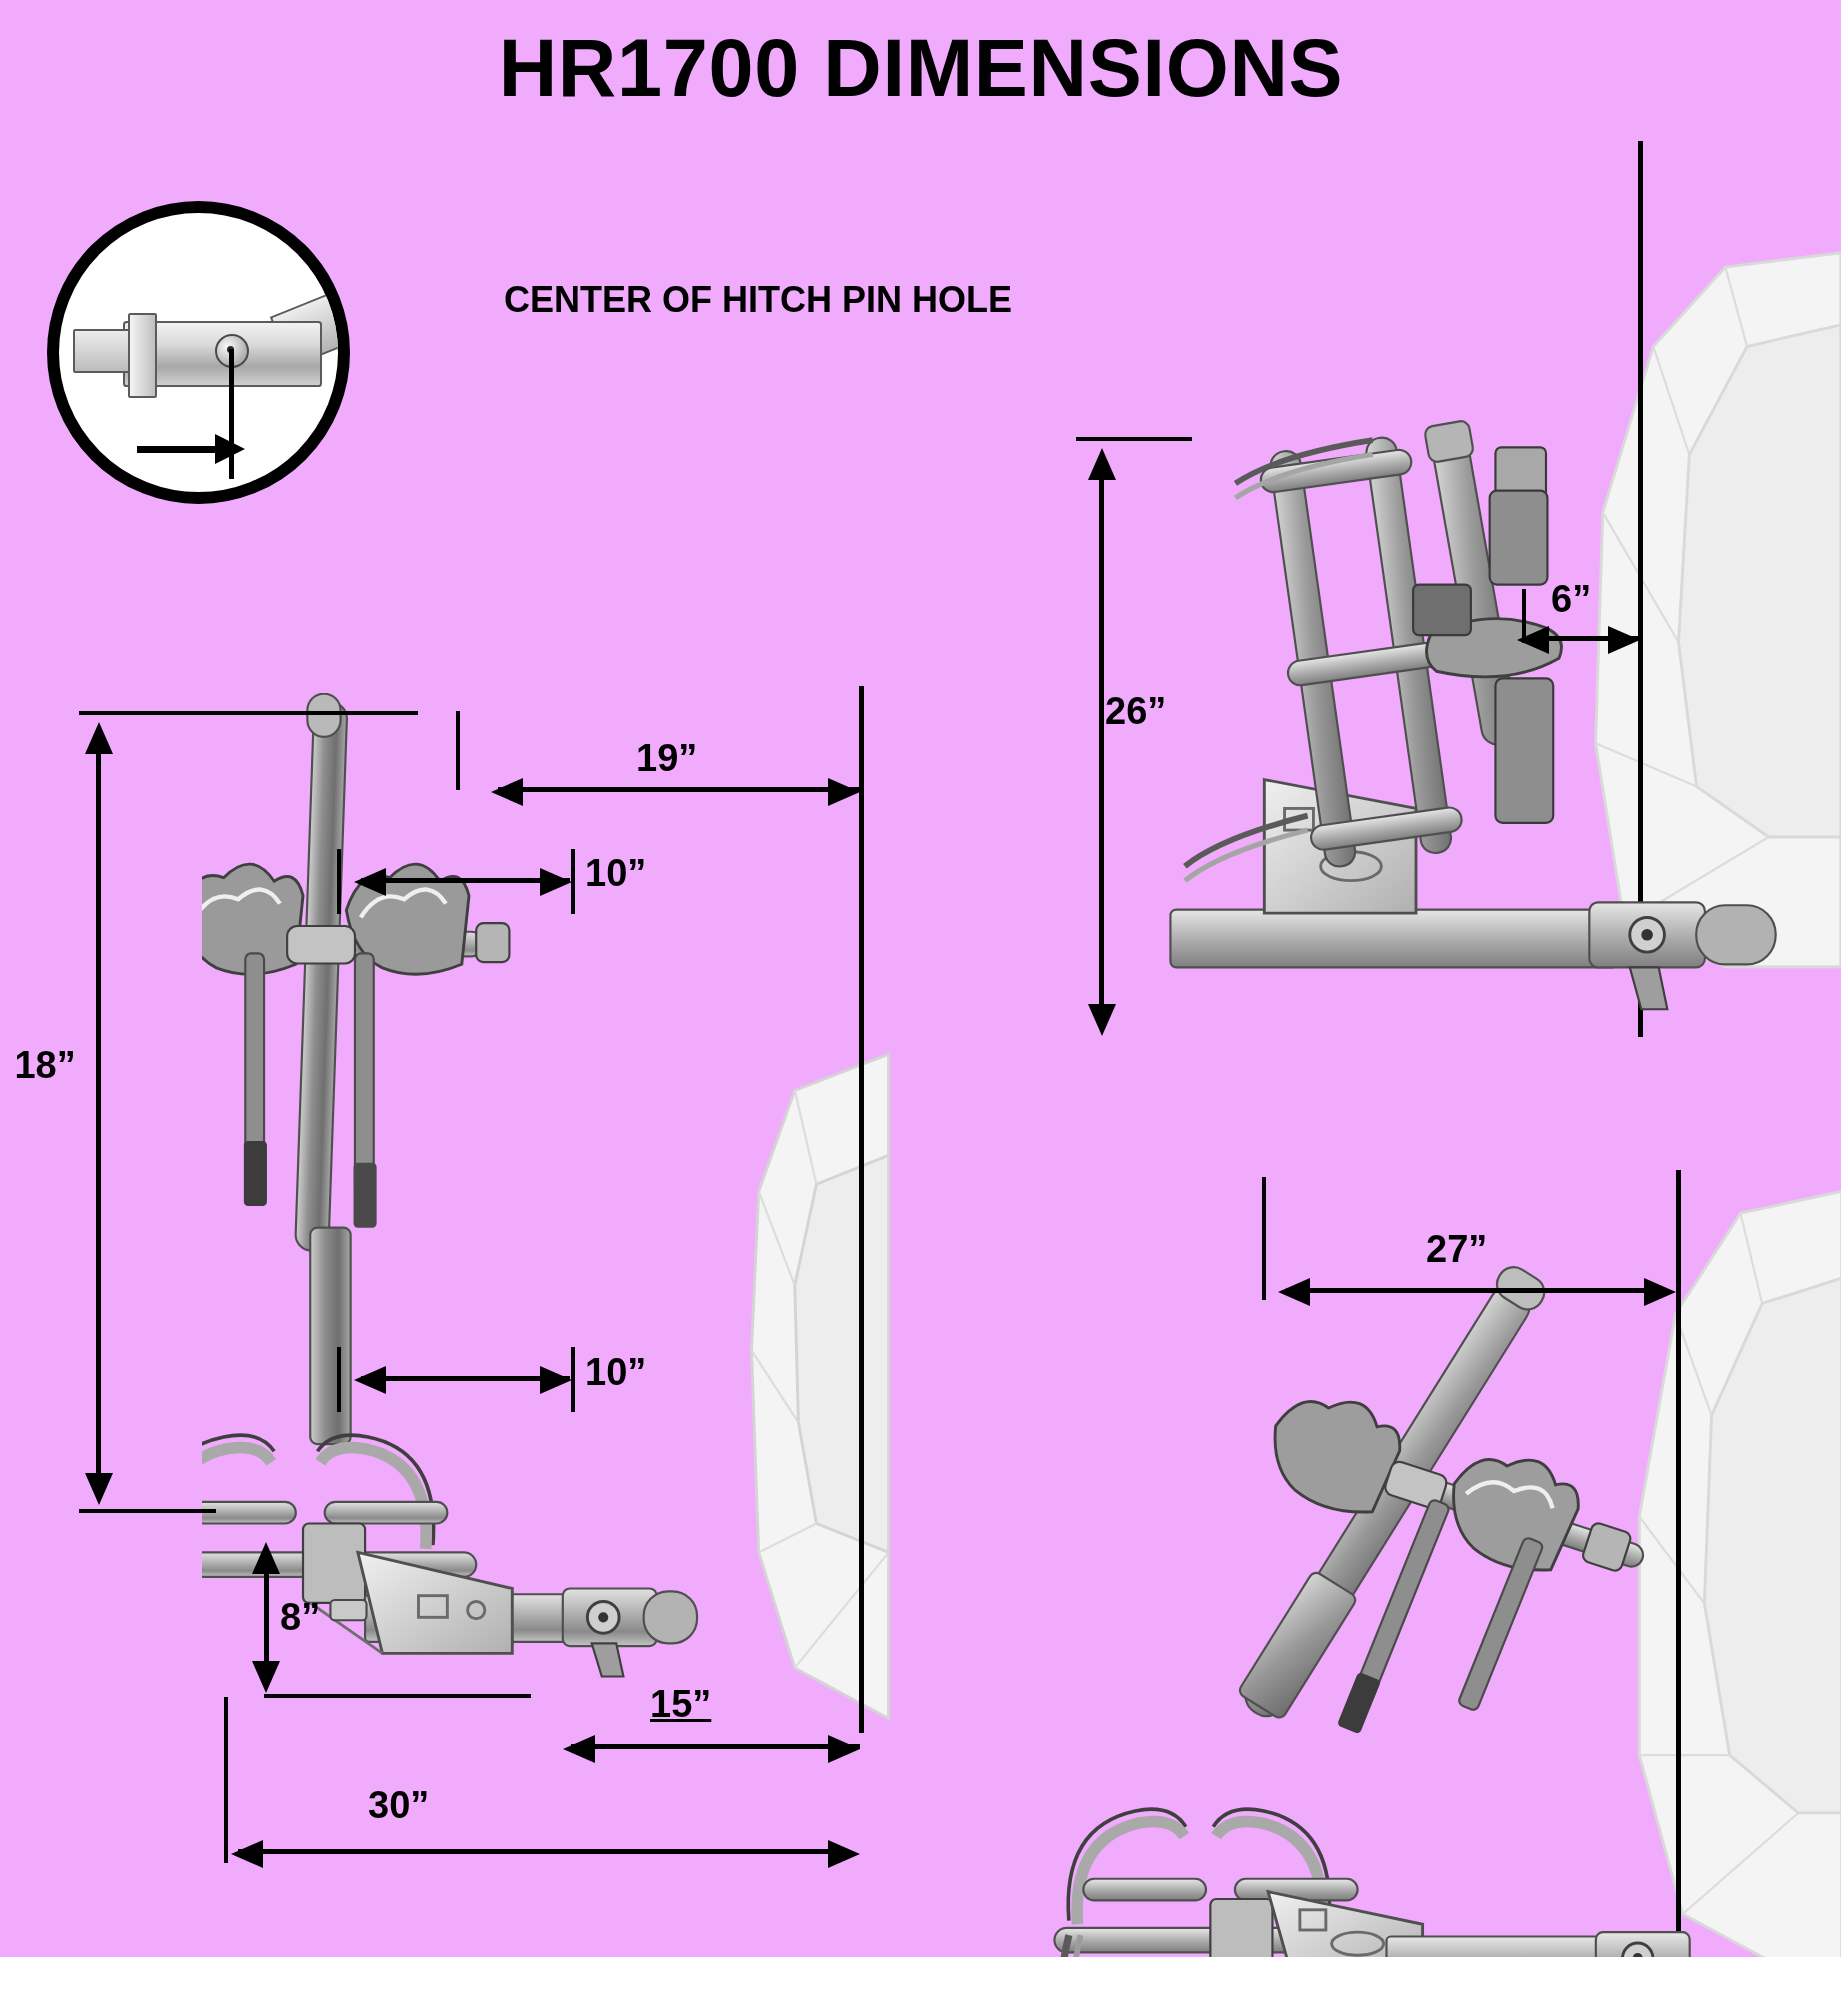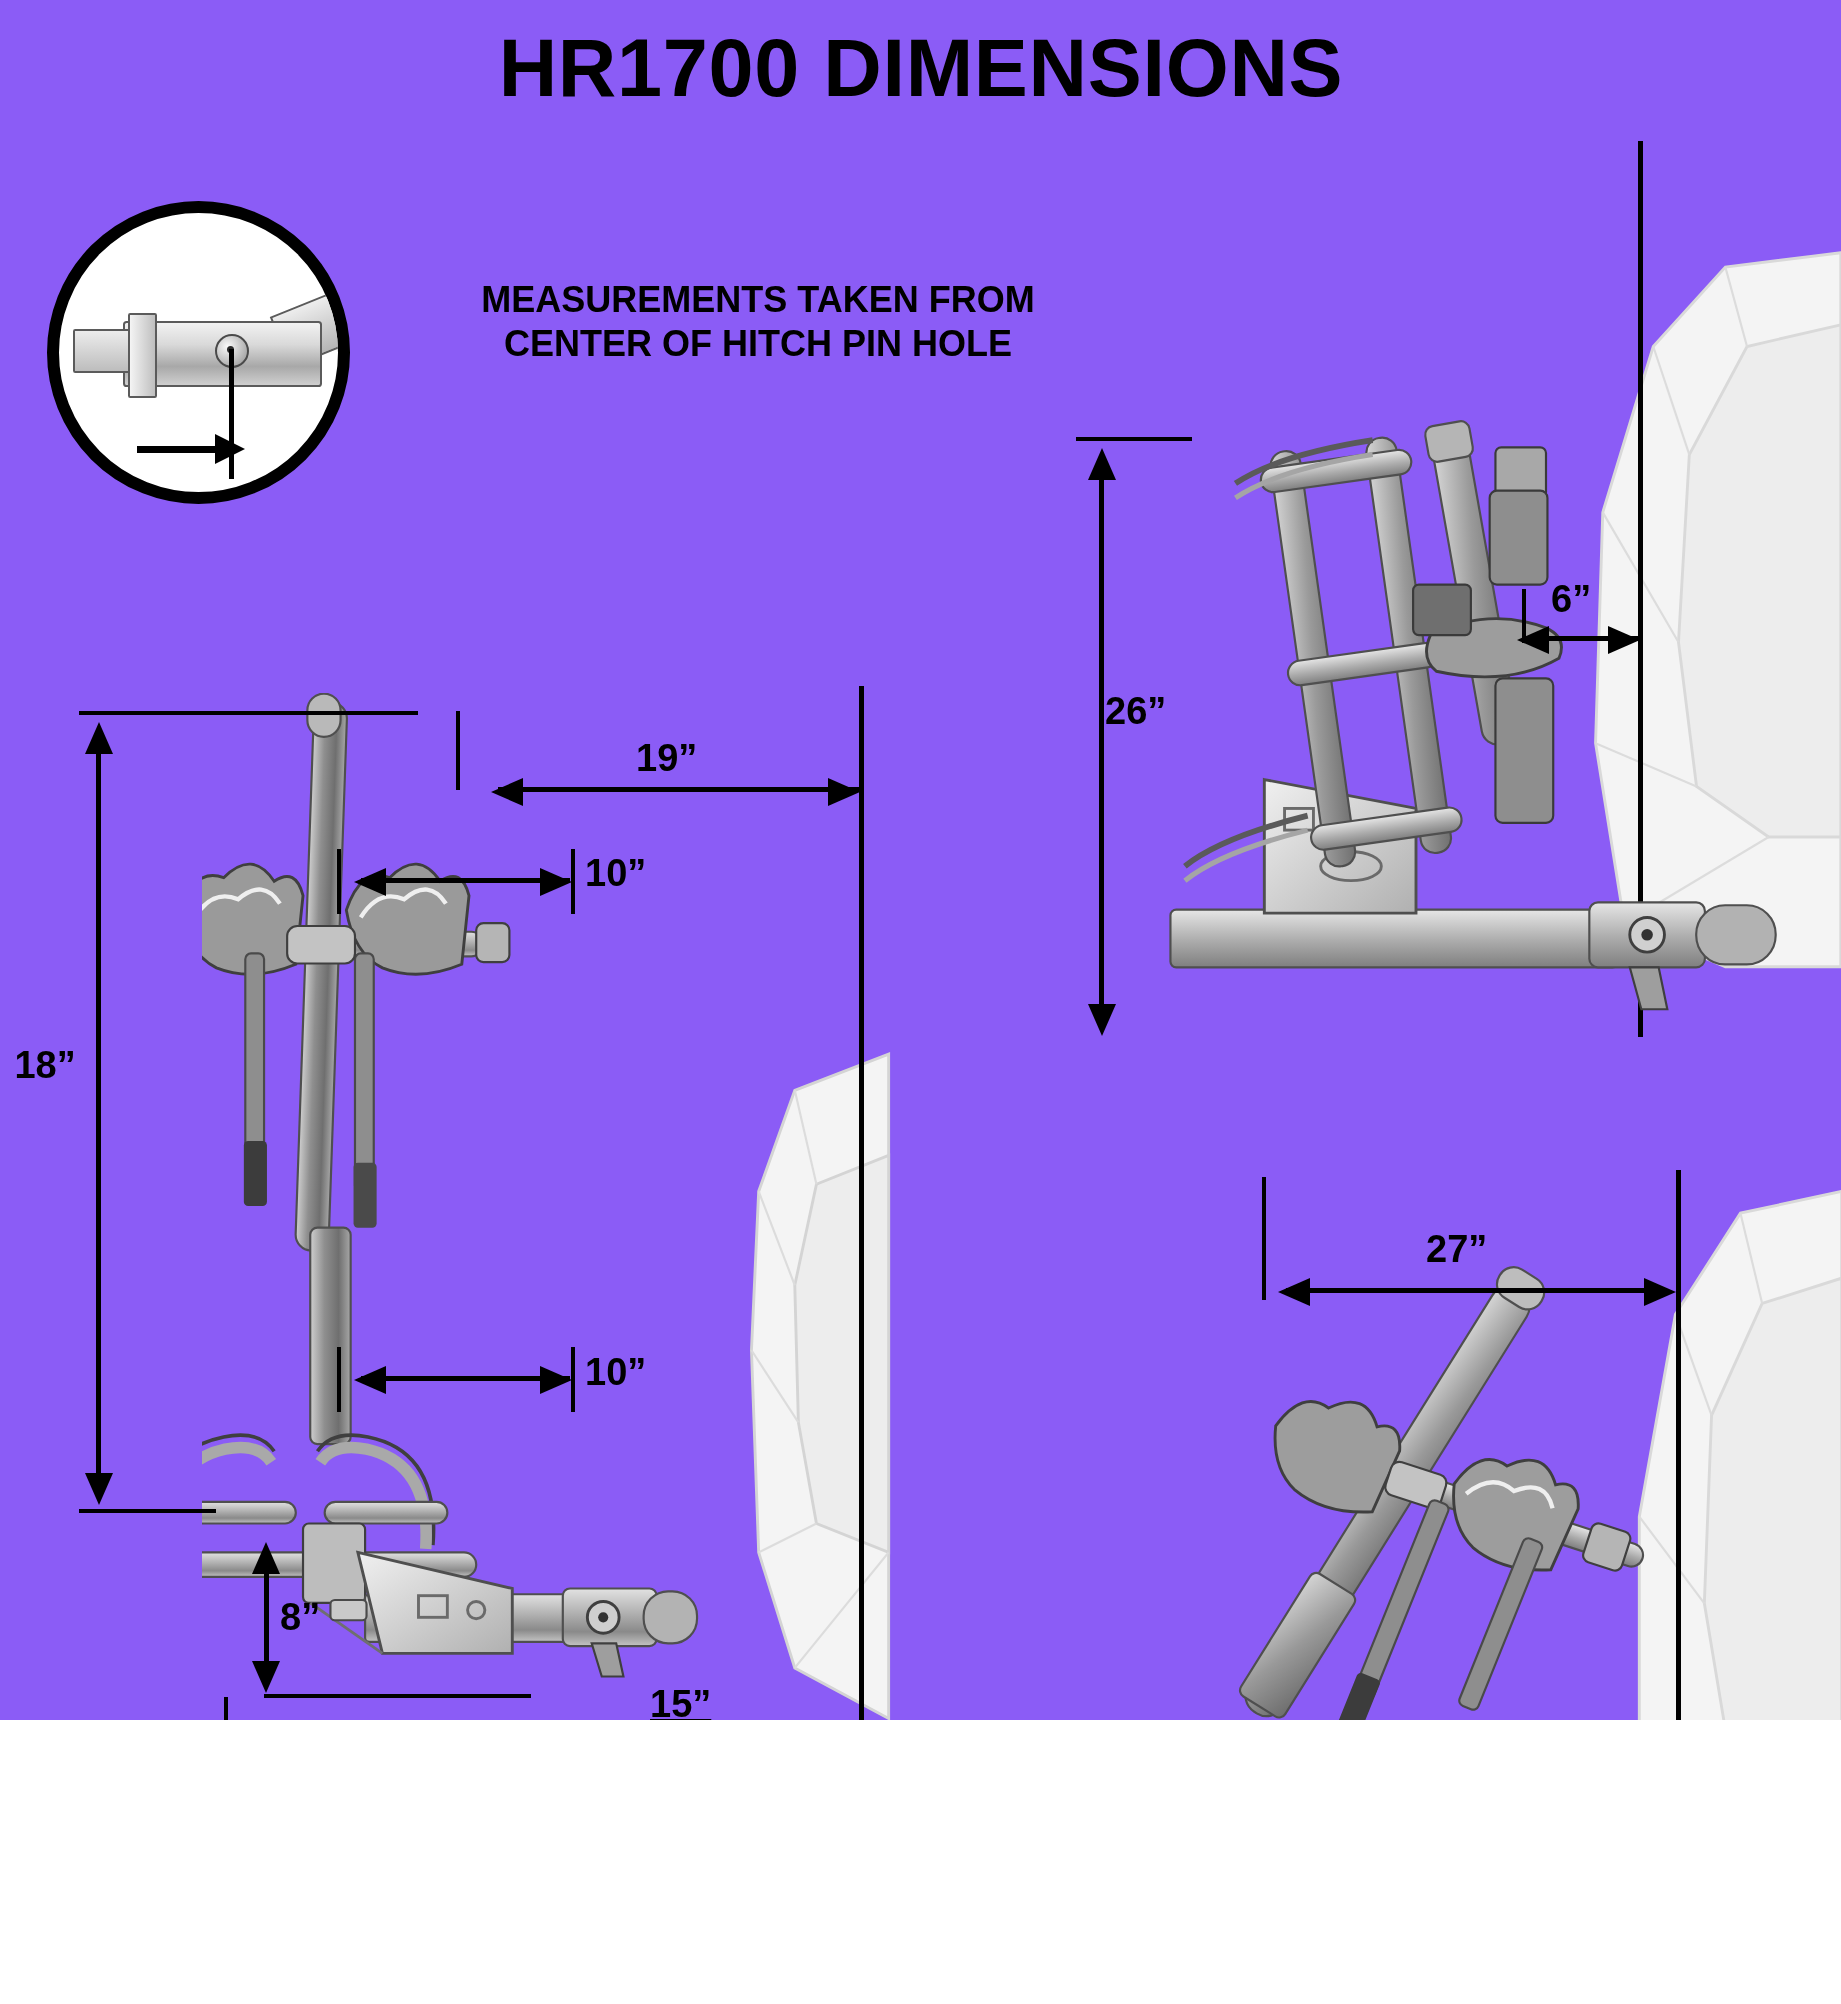--- a/index.html
+++ b/index.html
@@ -7,22 +7,22 @@
     padding: 0;
     background: #ffffff;
   }
   body {
     font-family: "Liberation Sans", sans-serif;
     color: #000000;
   }
   #sheet {
     position: relative;
     width: 1842px;
-    height: 1720px;
-    background: #8b5cf6;
+    height: 1957px;
+    background: #f0abfc;
     overflow: hidden;
   }
   
   .title {
     position: absolute;
     top: 21.7px;
     left: 0;
     width: 1842px;
     text-align: center;
     font-size: 81px;
@@ -163,21 +163,20 @@
   .rack { position:absolute; }
 </style>
 </head>
 <body>
 
 <div id="sheet">
 
   <div class="title">HR1700 DIMENSIONS</div>
 
   <div class="note">
-    <div>MEASUREMENTS TAKEN FROM</div>
     <div>CENTER OF HITCH PIN HOLE</div>
   </div>
 
   <div class="detail-circle">
     <div class="dc-inner">
       <div class="dc-diag"></div>
       <div class="dc-bar"></div>
       <div class="dc-bar2"></div>
       <div class="dc-plate"></div>
       <div class="dc-hole"></div>

